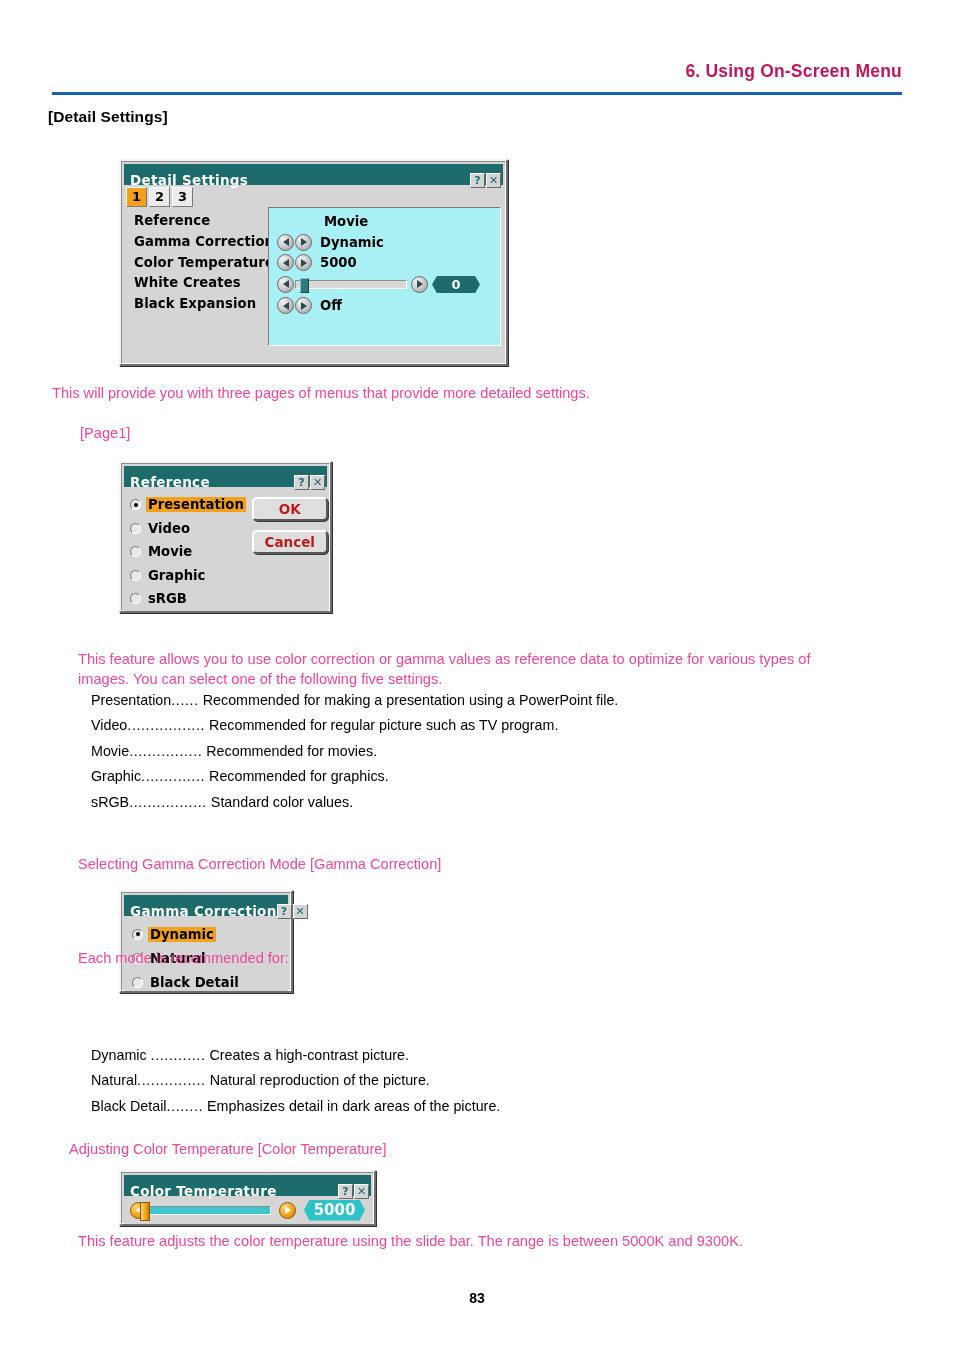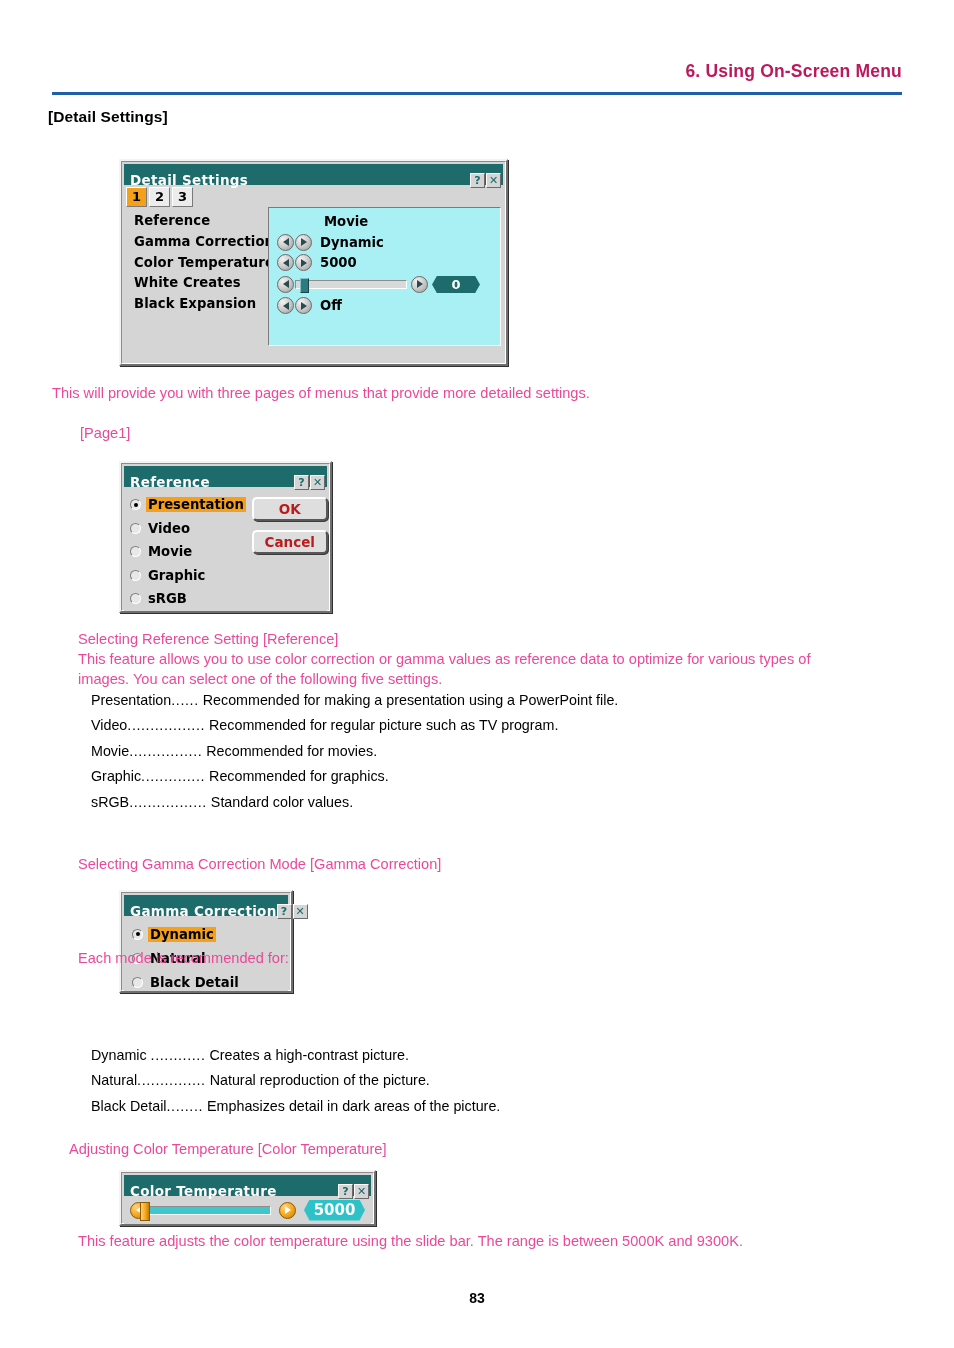--- a/index.html
+++ b/index.html
@@ -517,21 +517,20 @@
           </div>
         </div>
         <div class="btn-col">
           <div class="osdbtn">OK</div>
           <div class="osdbtn">Cancel</div>
         </div>
       </div>
     </div>
   </div>
 
-  <div class="body-text" style="left:78px; top:629px;">Selecting Reference Setting [Reference]</div>
   <div class="body-text" style="left:78px; top:649px; width:836px;">This feature allows you to use color correction or gamma values as reference data to optimize for various types of</div>
   <div class="body-text" style="left:78px; top:669px; width:836px;">images. You can select one of the following five settings.</div>
 
   <div class="deflist" style="left:91px; top:688px;">
     <div class="defrow">
       <span class="defterm">Presentation</span><span class="defdots">......</span> <span class="defdesc">Recommended for making a presentation using a PowerPoint file.</span>
     </div>
     <div class="defrow">
       <span class="defterm">Video</span><span class="defdots">.................</span> <span class="defdesc">Recommended for regular picture such as TV program.</span>
     </div>

